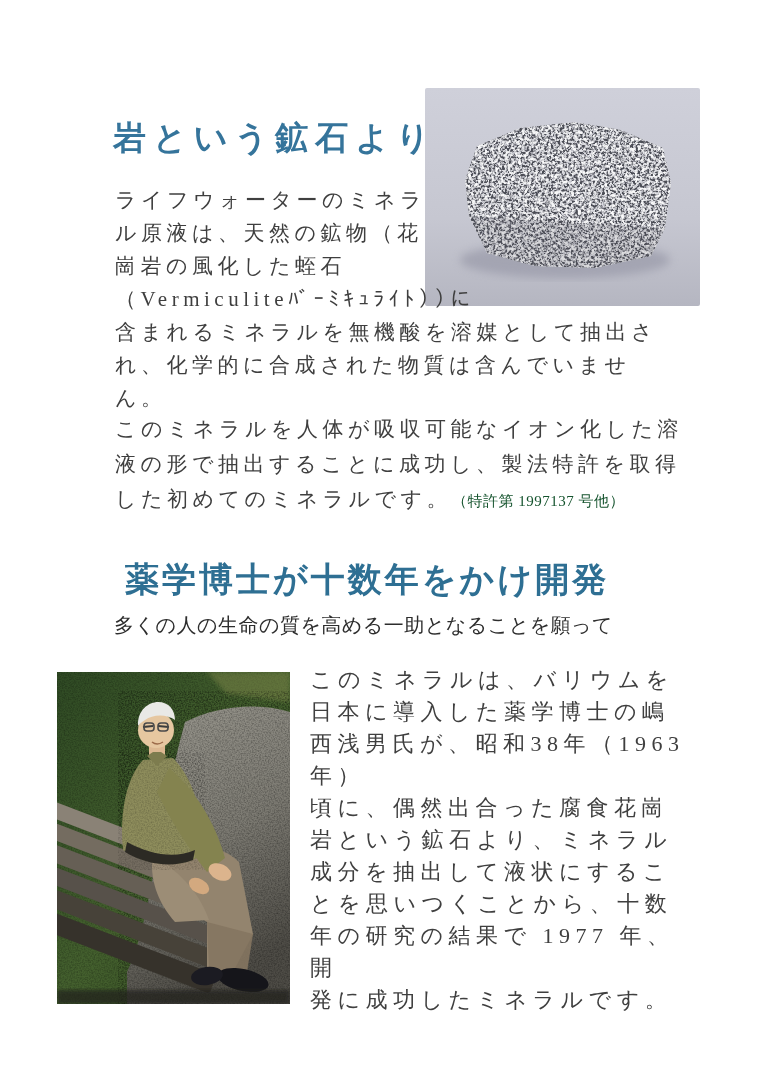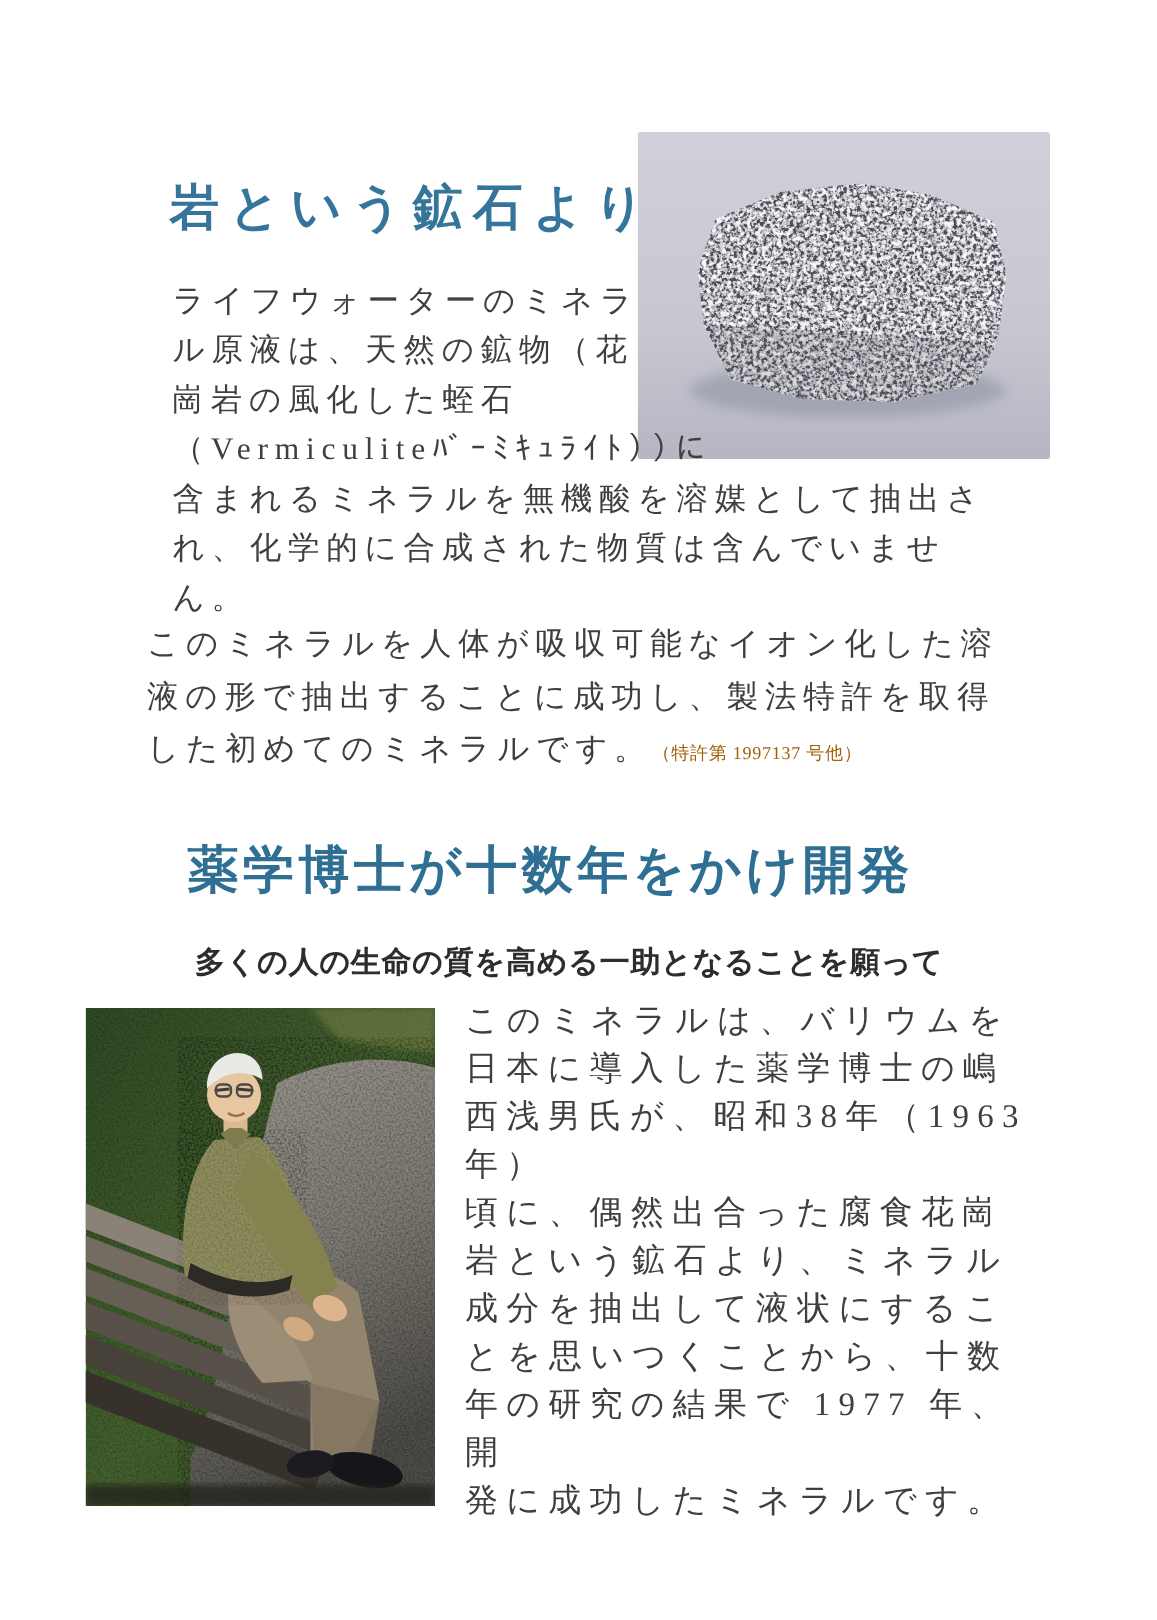--- a/index.html
+++ b/index.html
@@ -9,31 +9,31 @@
   .title{
     position:absolute;left:113px;top:116px;margin:0;
     font-size:33px;font-weight:700;letter-spacing:7px;
     color:#35749b;
   }
   .para{
     position:absolute;margin:0;color:#3f3f3f;
     white-space:pre-line;
   }
   .para1{left:115px;top:184px;width:552px;font-size:21px;line-height:33px;letter-spacing:4.5px;}
-  .para2{left:98px;top:412px;width:580px;font-size:21px;line-height:35px;letter-spacing:4.5px;}
-  .patent{font-size:12px;letter-spacing:0.5px;color:#a16207;}
+  .para2{left:115px;top:412px;width:580px;font-size:21px;line-height:35px;letter-spacing:4.5px;}
+  .patent{font-size:15px;letter-spacing:0.5px;color:#14532d;}
   .heading2{
     position:absolute;left:113px;top:545px;margin:12px;
     font-size:34px;font-weight:700;letter-spacing:3px;
     color:#2e6f93;
   }
   .subheading{
-    position:absolute;left:114px;top:612px;margin:16px;
+    position:absolute;left:114px;top:612px;margin:0;
     font-family:"Liberation Sans","DejaVu Sans",sans-serif;
-    font-size:20px;font-weight:700;letter-spacing:0.5px;color:#2d2d2d;
+    font-size:20px;font-weight:400;letter-spacing:0.5px;color:#2d2d2d;
   }
   .para3{left:310px;top:664px;width:384px;font-size:22px;line-height:32px;letter-spacing:5.5px;}
 
   .rock-figure{
     position:absolute;left:425px;top:88px;width:275px;height:218px;margin:0;
     border-radius:2px;overflow:hidden;
   }
   .portrait-figure{
     position:absolute;left:57px;top:672px;width:233px;height:332px;margin:0;
     overflow:hidden;

